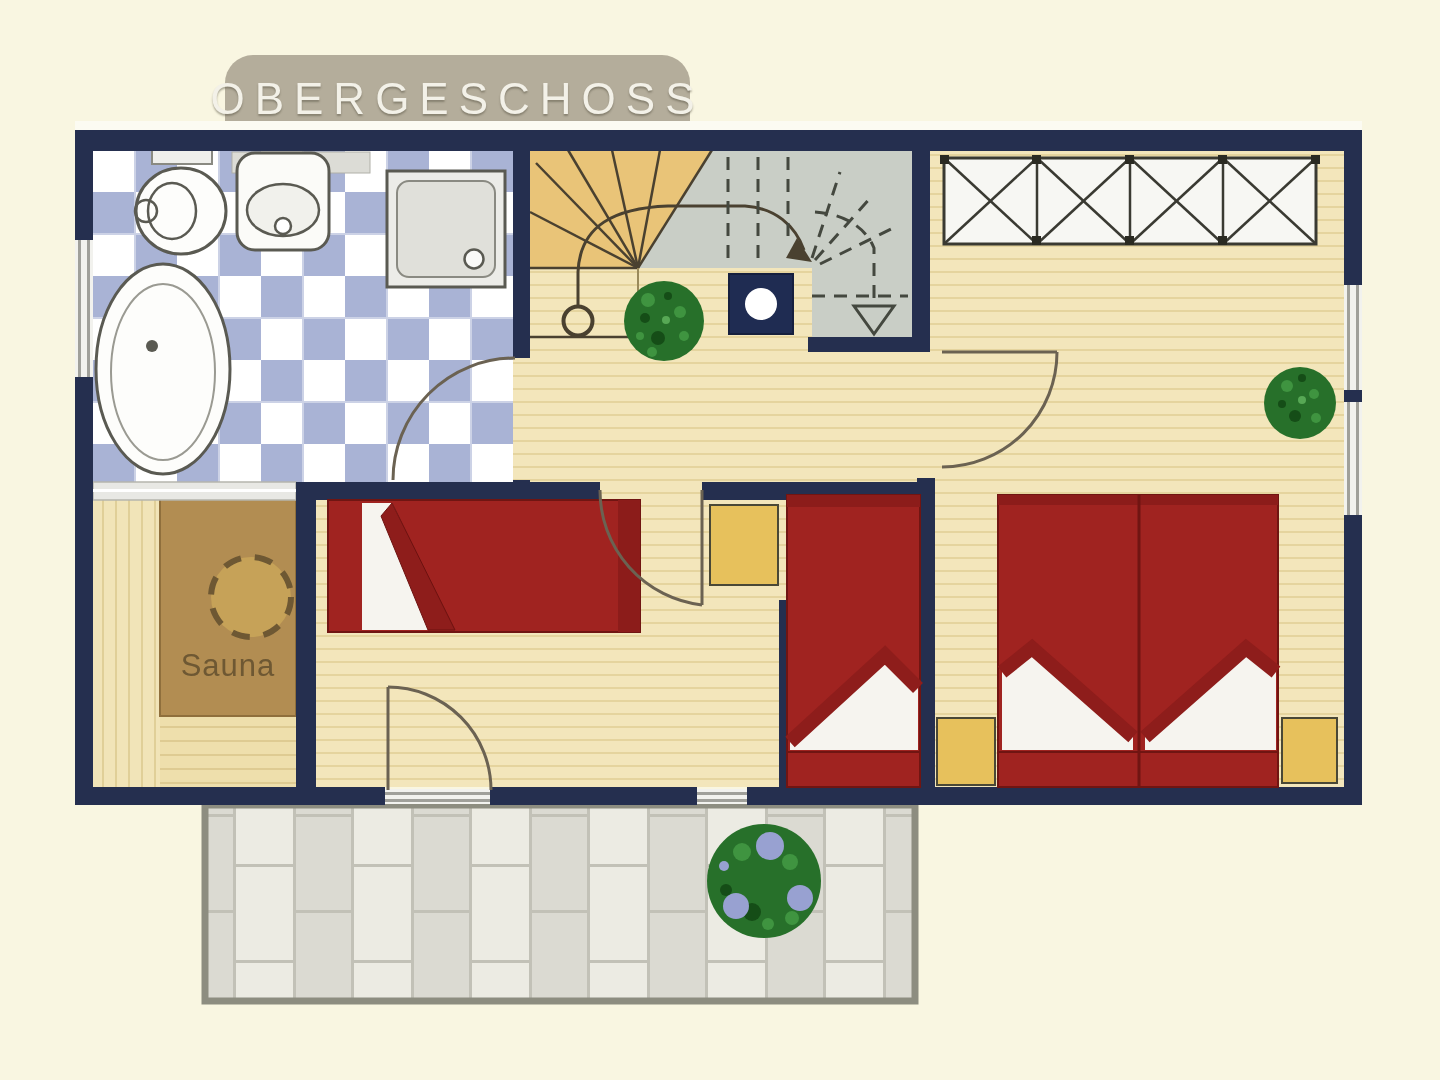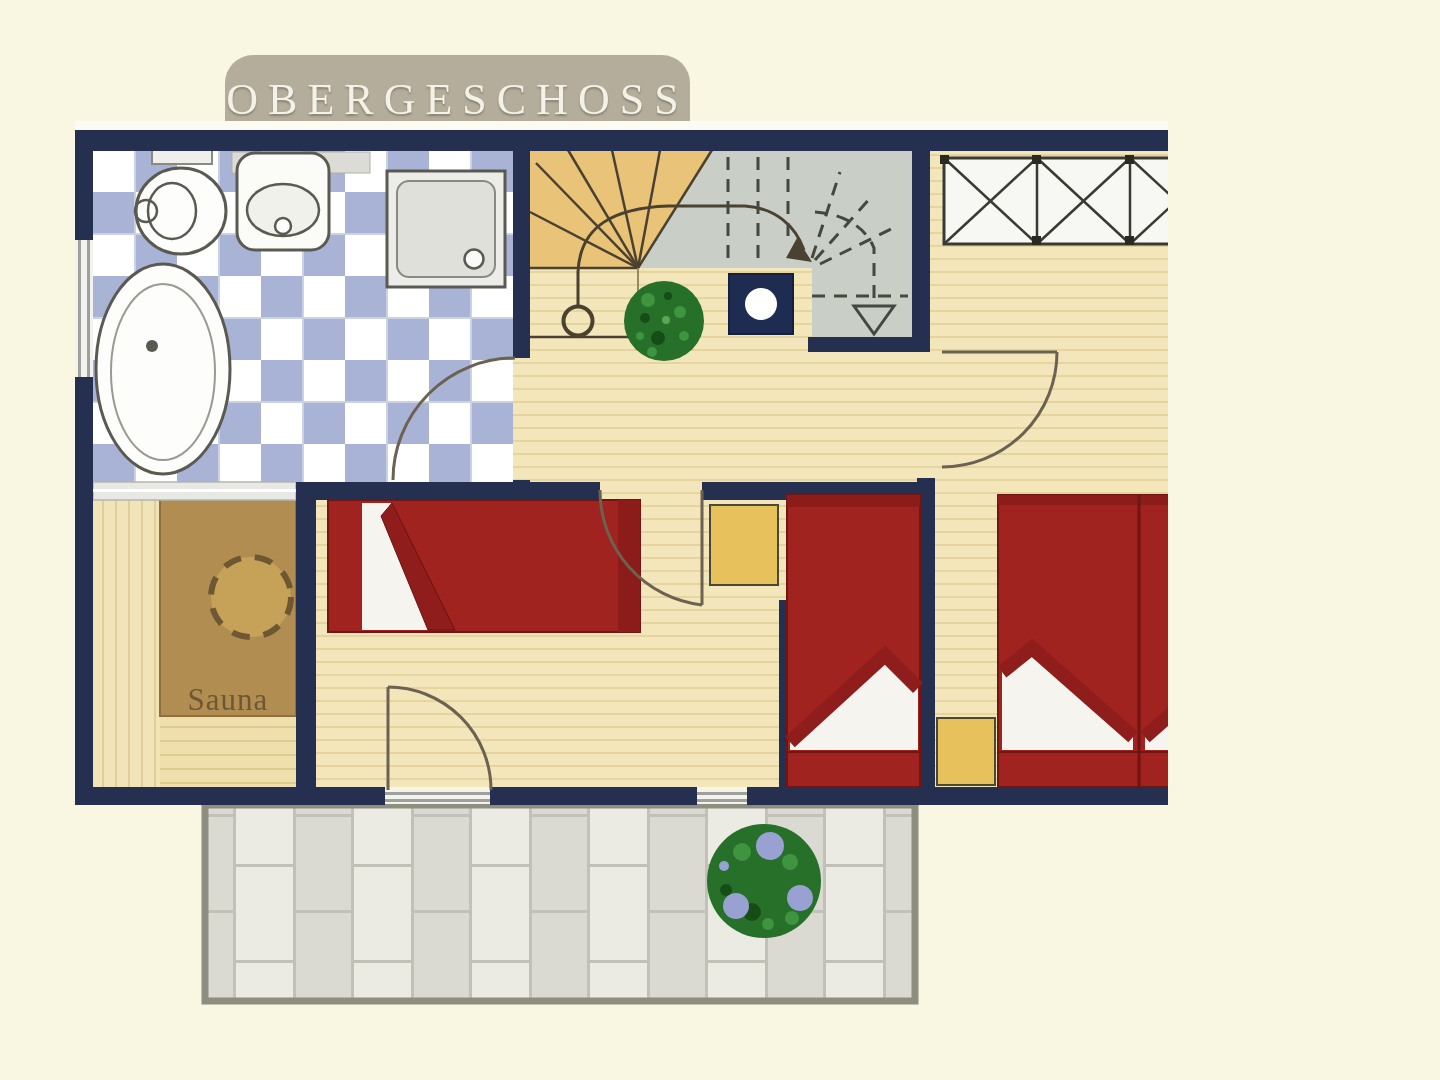--- a/index.html
+++ b/index.html
@@ -1,31 +1,31 @@
 <!DOCTYPE html>
 <html><head>
 <meta charset="utf-8">
 <style>
   html,body{margin:0;padding:0;background:#f9f6e1;}
   .stage{
-    position:relative;width:1168px;height:1080px;overflow:hidden;
-    background:#f9f6e1;font-family:Liberation Serif, serif;
+    position:relative;width:1440px;height:1080px;overflow:hidden;
+    background:#f9f6e1;font-family:Liberation Sans, sans-serif;
   }
   .banner{
     position:absolute;left:225px;top:55px;width:465px;height:88px;
     background:#b4ad9b;border-radius:28px 28px 10px 10px;
     display:flex;align-items:center;justify-content:center;
   }
   .banner span{
     color:#f3f1e8;font-size:44px;letter-spacing:10px;font-weight:500;
     text-shadow:0 2px 2px rgba(80,75,60,.45);
   }
   svg.plan{position:absolute;left:0;top:0;}
   .label-sauna{
-    position:absolute;left:162px;top:682px;width:132px;text-align:center;
+    position:absolute;left:162px;top:648px;width:132px;text-align:center;
     color:#6e5833;font-size:31px;font-weight:500;letter-spacing:1px;
   }
 </style>
 </head>
 <body>
 
 <div class="stage">
 
   <div class="banner">
     <span>OBERGESCHOSS</span>

